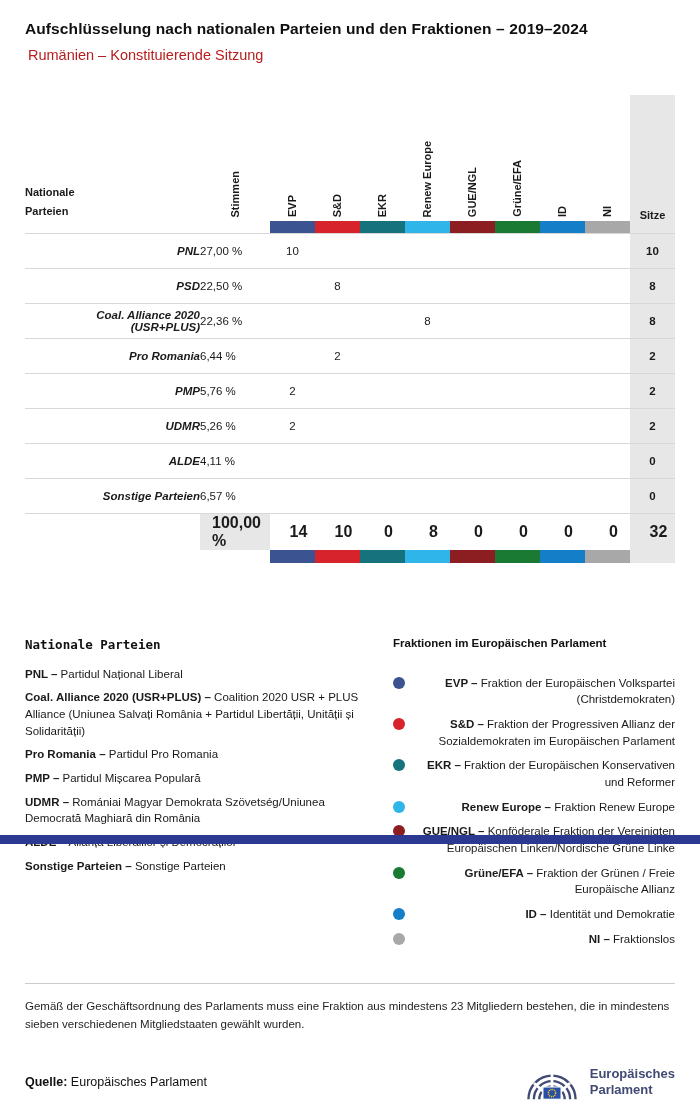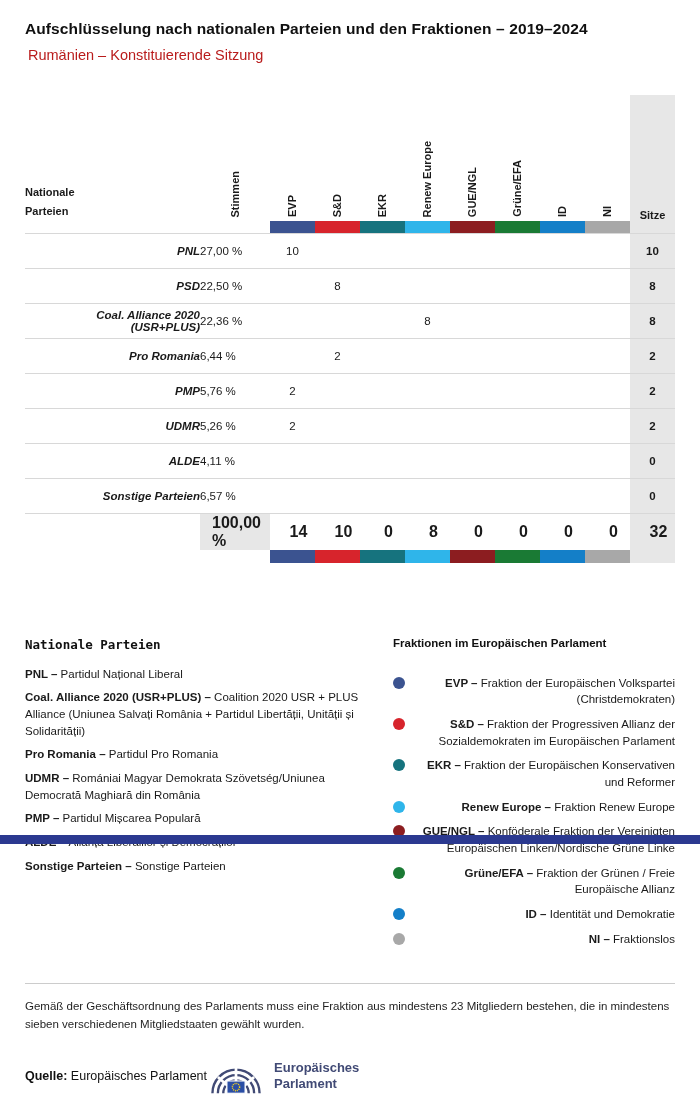--- a/index.html
+++ b/index.html
@@ -58,21 +58,21 @@
   .legend-item { font-size: 11.5px; line-height: 1.45; margin-bottom: 7px; color: #1a1a1a; }
   .legend-item .abbr { font-weight: bold; }
   .legend-item.with-dot { position: relative; padding-left: 22px; margin-bottom: 8px; text-align: right; }
   .dot { position: absolute; left: 0; top: 2px; width: 12px; height: 12px; border-radius: 50%; display: inline-block; }
 
   
   .footnote {
     border-top: 1px solid #cccccc; margin-top: 28px; padding-top: 14px;
     font-size: 11.5px; line-height: 1.55; color: #1f1f1f;
   }
-  .source-row { display: flex; justify-content: flex-start; align-items: center; margin-top: 22px; }
+  .source-row { display: flex; justify-content: space-between; align-items: center; margin-top: 28px; }
   .source { font-size: 12.5px; color: #111; }
   .source .src-label { font-weight: bold; }
   .logo { display: flex; align-items: center; gap: 9px; }
   .logo-text { font-size: 13px; font-weight: bold; color: #414a75; line-height: 1.25; }
   .bottom-bar { position: absolute; left: 0; bottom: 0; width: 700px; height: 9px; }
 </style>
 </head>
 <body>
 
 <div class="page">
@@ -260,22 +260,22 @@
     </tbody>
   </table>
 
   <div class="legend-section">
     <div class="legend-left">
       <h3>Nationale Parteien</h3>
       <ul class="legend-list">
           <li class="legend-item"><span class="abbr">PNL –</span> <span class="lname">Partidul Național Liberal</span></li>
           <li class="legend-item"><span class="abbr">Coal. Alliance 2020 (USR+PLUS) –</span> <span class="lname">Coalition 2020 USR + PLUS Alliance (Uniunea Salvați România + Partidul Libertății, Unității și Solidarității)</span></li>
           <li class="legend-item"><span class="abbr">Pro Romania –</span> <span class="lname">Partidul Pro Romania</span></li>
+          <li class="legend-item"><span class="abbr">PMP –</span> <span class="lname">Partidul Mișcarea Populară</span></li>
           <li class="legend-item"><span class="abbr">UDMR –</span> <span class="lname">Romániai Magyar Demokrata Szövetség/Uniunea Democrată Maghiară din România</span></li>
-          <li class="legend-item"><span class="abbr">PMP –</span> <span class="lname">Partidul Mișcarea Populară</span></li>
           <li class="legend-item"><span class="abbr">ALDE –</span> <span class="lname">Alianța Liberalilor și Democraților</span></li>
           <li class="legend-item"><span class="abbr">Sonstige Parteien –</span> <span class="lname">Sonstige Parteien</span></li>
         </ul>
     </div>
     <div class="legend-right">
       <h3>Fraktionen im Europäischen Parlament</h3>
       <ul class="legend-list">
           <li class="legend-item with-dot"><span class="dot" style="background: rgb(59, 83, 144);"></span><span class="abbr">EVP –</span> <span class="lname">Fraktion der Europäischen Volkspartei (Christdemokraten)</span></li>
           <li class="legend-item with-dot"><span class="dot" style="background: rgb(215, 36, 44);"></span><span class="abbr">S&amp;D –</span> <span class="lname">Fraktion der Progressiven Allianz der Sozialdemokraten im Europäischen Parlament</span></li>
           <li class="legend-item with-dot"><span class="dot" style="background: rgb(22, 115, 126);"></span><span class="abbr">EKR –</span> <span class="lname">Fraktion der Europäischen Konservativen und Reformer</span></li>

